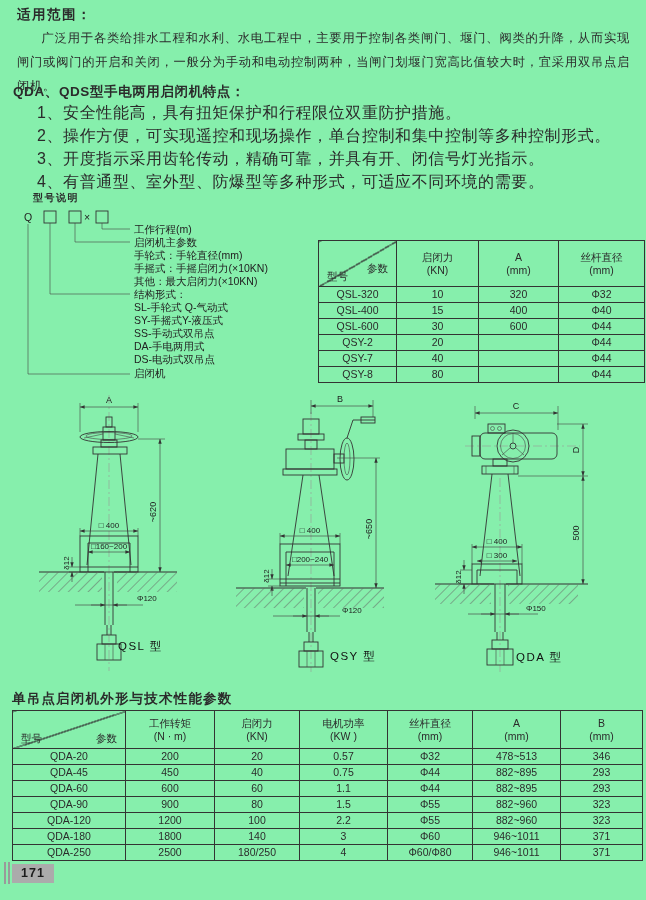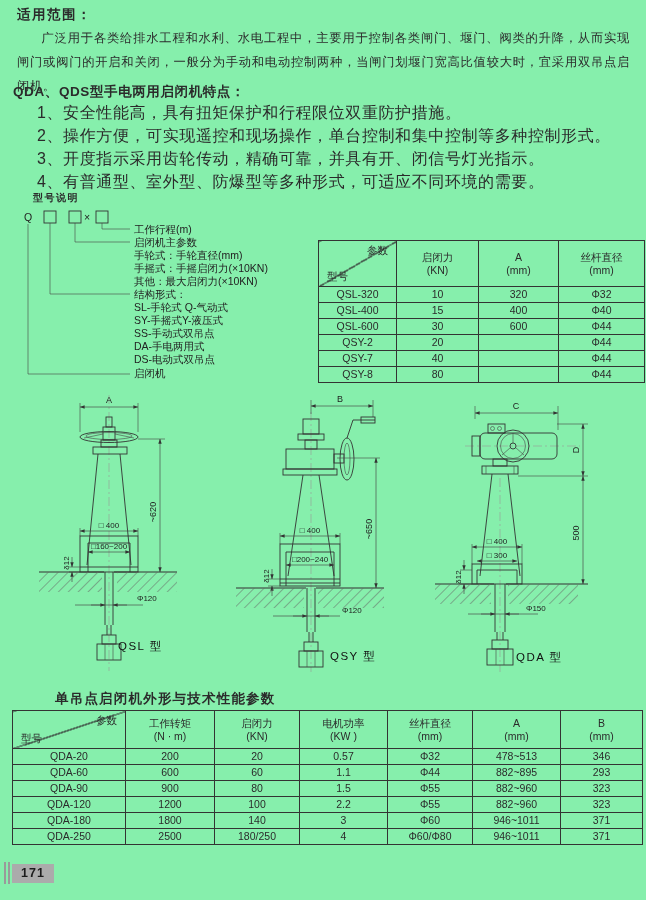--- a/index.html
+++ b/index.html
@@ -10,29 +10,29 @@
               text-indent:2em;text-align:justify;letter-spacing:0.6px;}
   #features-heading{position:absolute;left:13px;top:83px;font-size:13.5px;font-weight:bold;letter-spacing:0.6px;}
   #features-list{position:absolute;left:37px;top:101px;font-size:16px;line-height:23px;letter-spacing:0.6px;}
   #model-heading{position:absolute;left:13px;top:191px;font-size:10px;font-weight:bold;letter-spacing:1.5px;margin-left:20px;}
   #model-svg{position:absolute;left:20px;top:206px;}
   #model-svg text{font-size:10.5px;fill:#222;}
   table{border-collapse:collapse;table-layout:fixed;}
   #qs-table{position:absolute;left:318px;top:240px;width:326px;font-size:10.5px;border:1.6px solid #333;}
   #qs-table th,#qs-table td{border:1px solid #333;text-align:center;padding:0;font-weight:normal;height:15px;line-height:13px;}
   #qs-table thead th{height:45px;}
-  #spec-title{position:absolute;left:12px;top:690px;font-size:13.5px;font-weight:bold;letter-spacing:1.2px;margin-left:43px;}
+  #spec-title{position:absolute;left:12px;top:690px;font-size:13.5px;font-weight:bold;letter-spacing:1.2px;}
   #spec-table{position:absolute;left:12px;top:710px;width:630px;font-size:10.5px;border:1.6px solid #333;}
   #spec-table th,#spec-table td{border:1px solid #333;text-align:center;padding:0;font-weight:normal;height:15px;line-height:13px;}
   #spec-table thead th{height:37px;}
   .hdr2 span{display:block;}
   .diag-cell{position:relative;
      background:linear-gradient(to bottom right,transparent 0,transparent calc(50% - 0.6px),
        #333 calc(50% - 0.6px),#333 calc(50% + 0.6px),transparent calc(50% + 0.6px));}
-  .diag-cell .ct{position:absolute;top:3px;right:8px;}
+  .diag-cell .ct{position:absolute;top:21px;right:8px;}
   .diag-cell .cb{position:absolute;bottom:3px;left:8px;}
   #drawings{position:absolute;left:0;top:385px;width:646px;height:308px;}
   #drawings svg{position:absolute;}
   .oln{stroke:#333;stroke-width:0.9;fill:none;}
   .thn{stroke:#444;stroke-width:0.6;fill:none;}
   .dln{stroke:#444;stroke-width:0.65;fill:none;}
   .cl{stroke:#999;stroke-width:0.6;stroke-dasharray:9 3 2 3;fill:none;}
   .gnd{stroke:#333;stroke-width:1.1;}
   .dtx{font-size:9px;fill:#1e1e1e;}
   .stx{font-size:8px;fill:#1e1e1e;}
@@ -401,20 +401,29 @@
         <tr>
           <td>QDA-20</td>
           <td>200</td>
           <td>20</td>
           <td>0.57</td>
           <td>Φ32</td>
           <td>478~513</td>
           <td>346</td>
         </tr>
         <tr>
+          <td>QDA-45</td>
+          <td>450</td>
+          <td>40</td>
+          <td>0.75</td>
+          <td>Φ44</td>
+          <td>882~895</td>
+          <td>293</td>
+        </tr>
+        <tr>
           <td>QDA-60</td>
           <td>600</td>
           <td>60</td>
           <td>1.1</td>
           <td>Φ44</td>
           <td>882~895</td>
           <td>293</td>
         </tr>
         <tr>
           <td>QDA-90</td>

